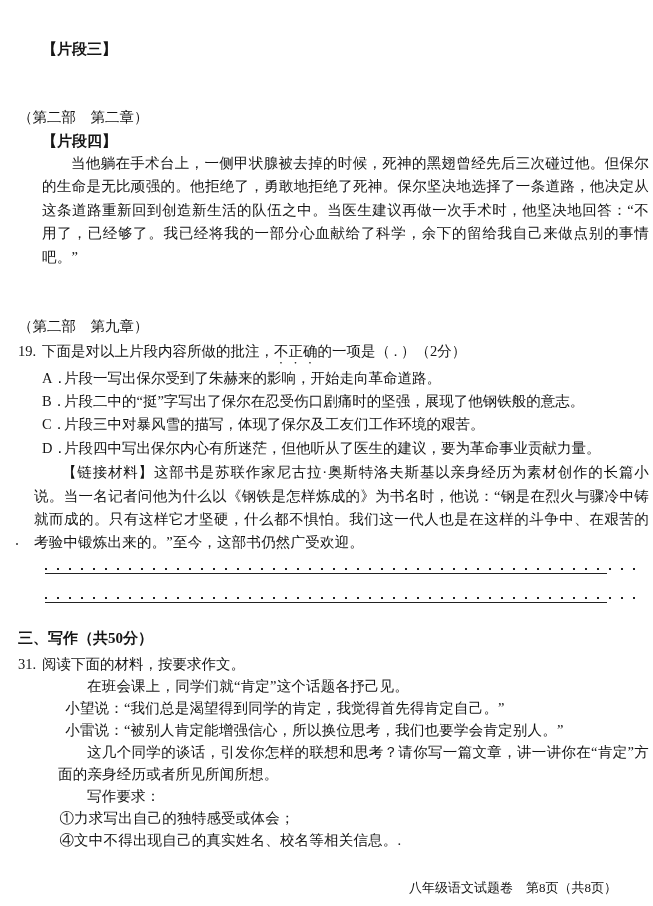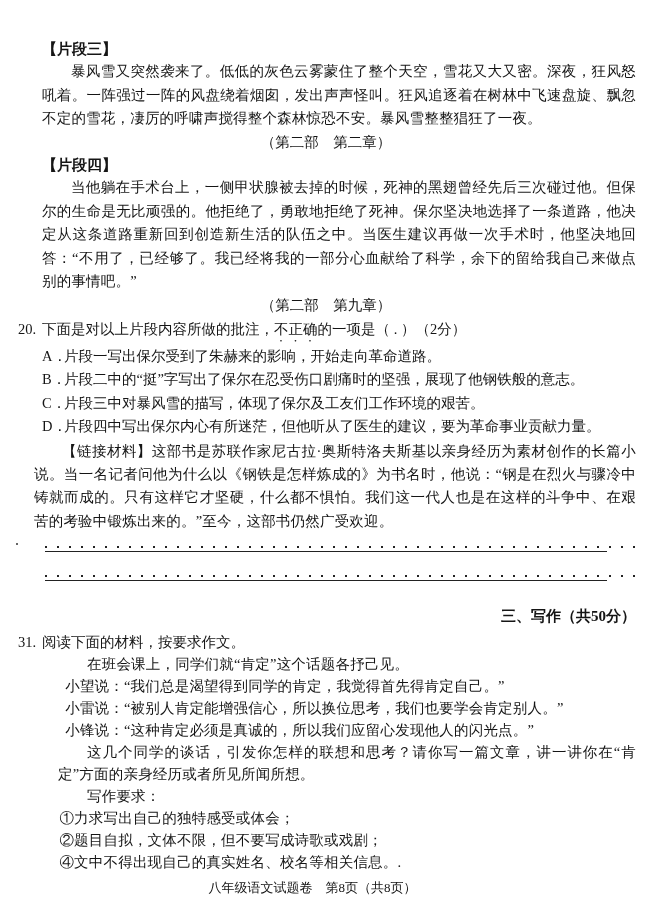--- a/index.html
+++ b/index.html
@@ -6,21 +6,21 @@
   body {
     width:653px; height:906px;
     font-family:"Liberation Serif","DejaVu Serif",serif;
     color:#151515;
     -webkit-font-smoothing:antialiased;
   }
   .page {
     position:relative;
     width:653px; height:906px;
     box-sizing:border-box;
-    padding:38px 17px 0 18px;
+    padding:38px 4px 0 18px;
     overflow:hidden;
     background:#fff;
   }
   
   .frag-heading {
     font-weight:bold;
     font-size:15px;
     line-height:22px;
     margin-left:24px;
   }
@@ -28,22 +28,23 @@
     margin:0 0 0 24px;
     font-size:14.5px;
     line-height:23.5px;
     text-align:justify;
     text-indent:2em;
     letter-spacing:0.2px;
   }
   .attribution {
     font-size:14.5px;
     line-height:23.5px;
-    text-align:center;
+    text-align:left;
     padding-right:2px;
+    margin-top:46px;
   }
   
   .question { margin-top:1px; }
   .q-row { display:flex; font-size:14.5px; line-height:23.4px; }
   .q-num { flex:none; width:24px; }
   .q-body { flex:1; }
   .options { margin-left:24px; }
   .opt-row { display:flex; font-size:14.5px; line-height:23.4px; }
   .opt-label { flex:none; width:22px; }
   .opt-text { flex:1; }
@@ -72,69 +73,67 @@
   .answer-line::after {
     content:""; position:absolute; left:0; width:562px; top:5px;
     border-top:1.4px solid #222;
   }
   
   .section-heading {
     margin:22px 0 4px 0;
     font-size:15px;
     font-weight:bold;
     line-height:22px;
-    text-align:right;
   }
   .q21-stem { display:flex; font-size:14.5px; line-height:22px; }
   .q21-para {
     margin:0 0 0 24px;
     font-size:14.5px;
     line-height:22px;
     text-align:justify;
     letter-spacing:0.2px;
   }
   .indent2 { text-indent:2em;margin-left:40px; }
   .dialog  { text-indent:1.6em; }
   .req     { text-indent:1.2em; }
   
   .footer {
     position:absolute;
     left:8px; right:36px; bottom:10px;
-    text-align:center;
+    text-align:right;
     font-size:13px;
     line-height:16px;
   }
   .stray-dot {
     position:absolute;
     left:16px; top:543px;
     width:2px; height:2px;
     background:#333;
     border-radius:50%;
   }
 </style>
 </head>
 <body>
 
 <div class="page">
 
   <section>
     <div class="frag-heading">【片段三】</div>
-    <p class="passage">暴风雪又突然袭来了。低低的灰色云雾蒙住了整个天空，雪花又大又密。深夜，狂风怒吼着。一阵强过一阵的风盘绕着烟囱，发出声声怪叫。狂风追逐着在树林中飞速盘旋、飘忽不定的雪花，凄厉的呼啸声搅得整个森林惊恐不安。暴风雪整整猖狂了一夜。</p>
     <div class="attribution">（第二部　第二章）</div>
   </section>
 
   <section>
     <div class="frag-heading">【片段四】</div>
     <p class="passage">当他躺在手术台上，一侧甲状腺被去掉的时候，死神的黑翅曾经先后三次碰过他。但保尔的生命是无比顽强的。他拒绝了，勇敢地拒绝了死神。保尔坚决地选择了一条道路，他决定从这条道路重新回到创造新生活的队伍之中。当医生建议再做一次手术时，他坚决地回答：“不用了，已经够了。我已经将我的一部分心血献给了科学，余下的留给我自己来做点别的事情吧。”</p>
     <div class="attribution">（第二部　第九章）</div>
   </section>
 
   <section class="question">
     <div class="q-row">
-      <span class="q-num">20.</span>
+      <span class="q-num">19.</span>
       <div class="q-body"><span>下面是对以上片段内容所做的批注，</span><span class="dot-emph">不正确</span><span>的一项是（ . ）（2分）</span></div>
     </div>
     <div class="options">
       <div class="opt-row">
         <span class="opt-label">A．</span>
         <span class="opt-text">片段一写出保尔受到了朱赫来的影响，开始走向革命道路。</span>
       </div>
       <div class="opt-row">
         <span class="opt-label">B．</span>
         <span class="opt-text">片段二中的“挺”字写出了保尔在忍受伤口剧痛时的坚强，展现了他钢铁般的意志。</span>
@@ -162,25 +161,23 @@
   <div class="section-heading">三、写作（共50分）</div>
 
   <section>
     <div class="q21-stem">
       <span class="q-num">31.</span>
       <div class="q-body">阅读下面的材料，按要求作文。</div>
     </div>
     <p class="q21-para indent2">在班会课上，同学们就“肯定”这个话题各抒己见。</p>
     <p class="q21-para dialog">小望说：“我们总是渴望得到同学的肯定，我觉得首先得肯定自己。”</p>
     <p class="q21-para dialog">小雷说：“被别人肯定能增强信心，所以换位思考，我们也要学会肯定别人。”</p>
-    <p class="q21-para dialog">小锋说：“这种肯定必须是真诚的，所以我们应留心发现他人的闪光点。”</p>
     <p class="q21-para indent2">这几个同学的谈话，引发你怎样的联想和思考？请你写一篇文章，讲一讲你在“肯定”方面的亲身经历或者所见所闻所想。</p>
     <p class="q21-para indent2">写作要求：</p>
     <p class="q21-para req">①力求写出自己的独特感受或体会；</p>
-    <p class="q21-para req">②题目自拟，文体不限，但不要写成诗歌或戏剧；</p>
     <p class="q21-para req">④文中不得出现自己的真实姓名、校名等相关信息。.</p>
   </section>
 
   <div class="footer">八年级语文试题卷　第8页（共8页）</div>
 
   <div class="stray-dot"></div>
 
 </div>
 
 </body></html>

